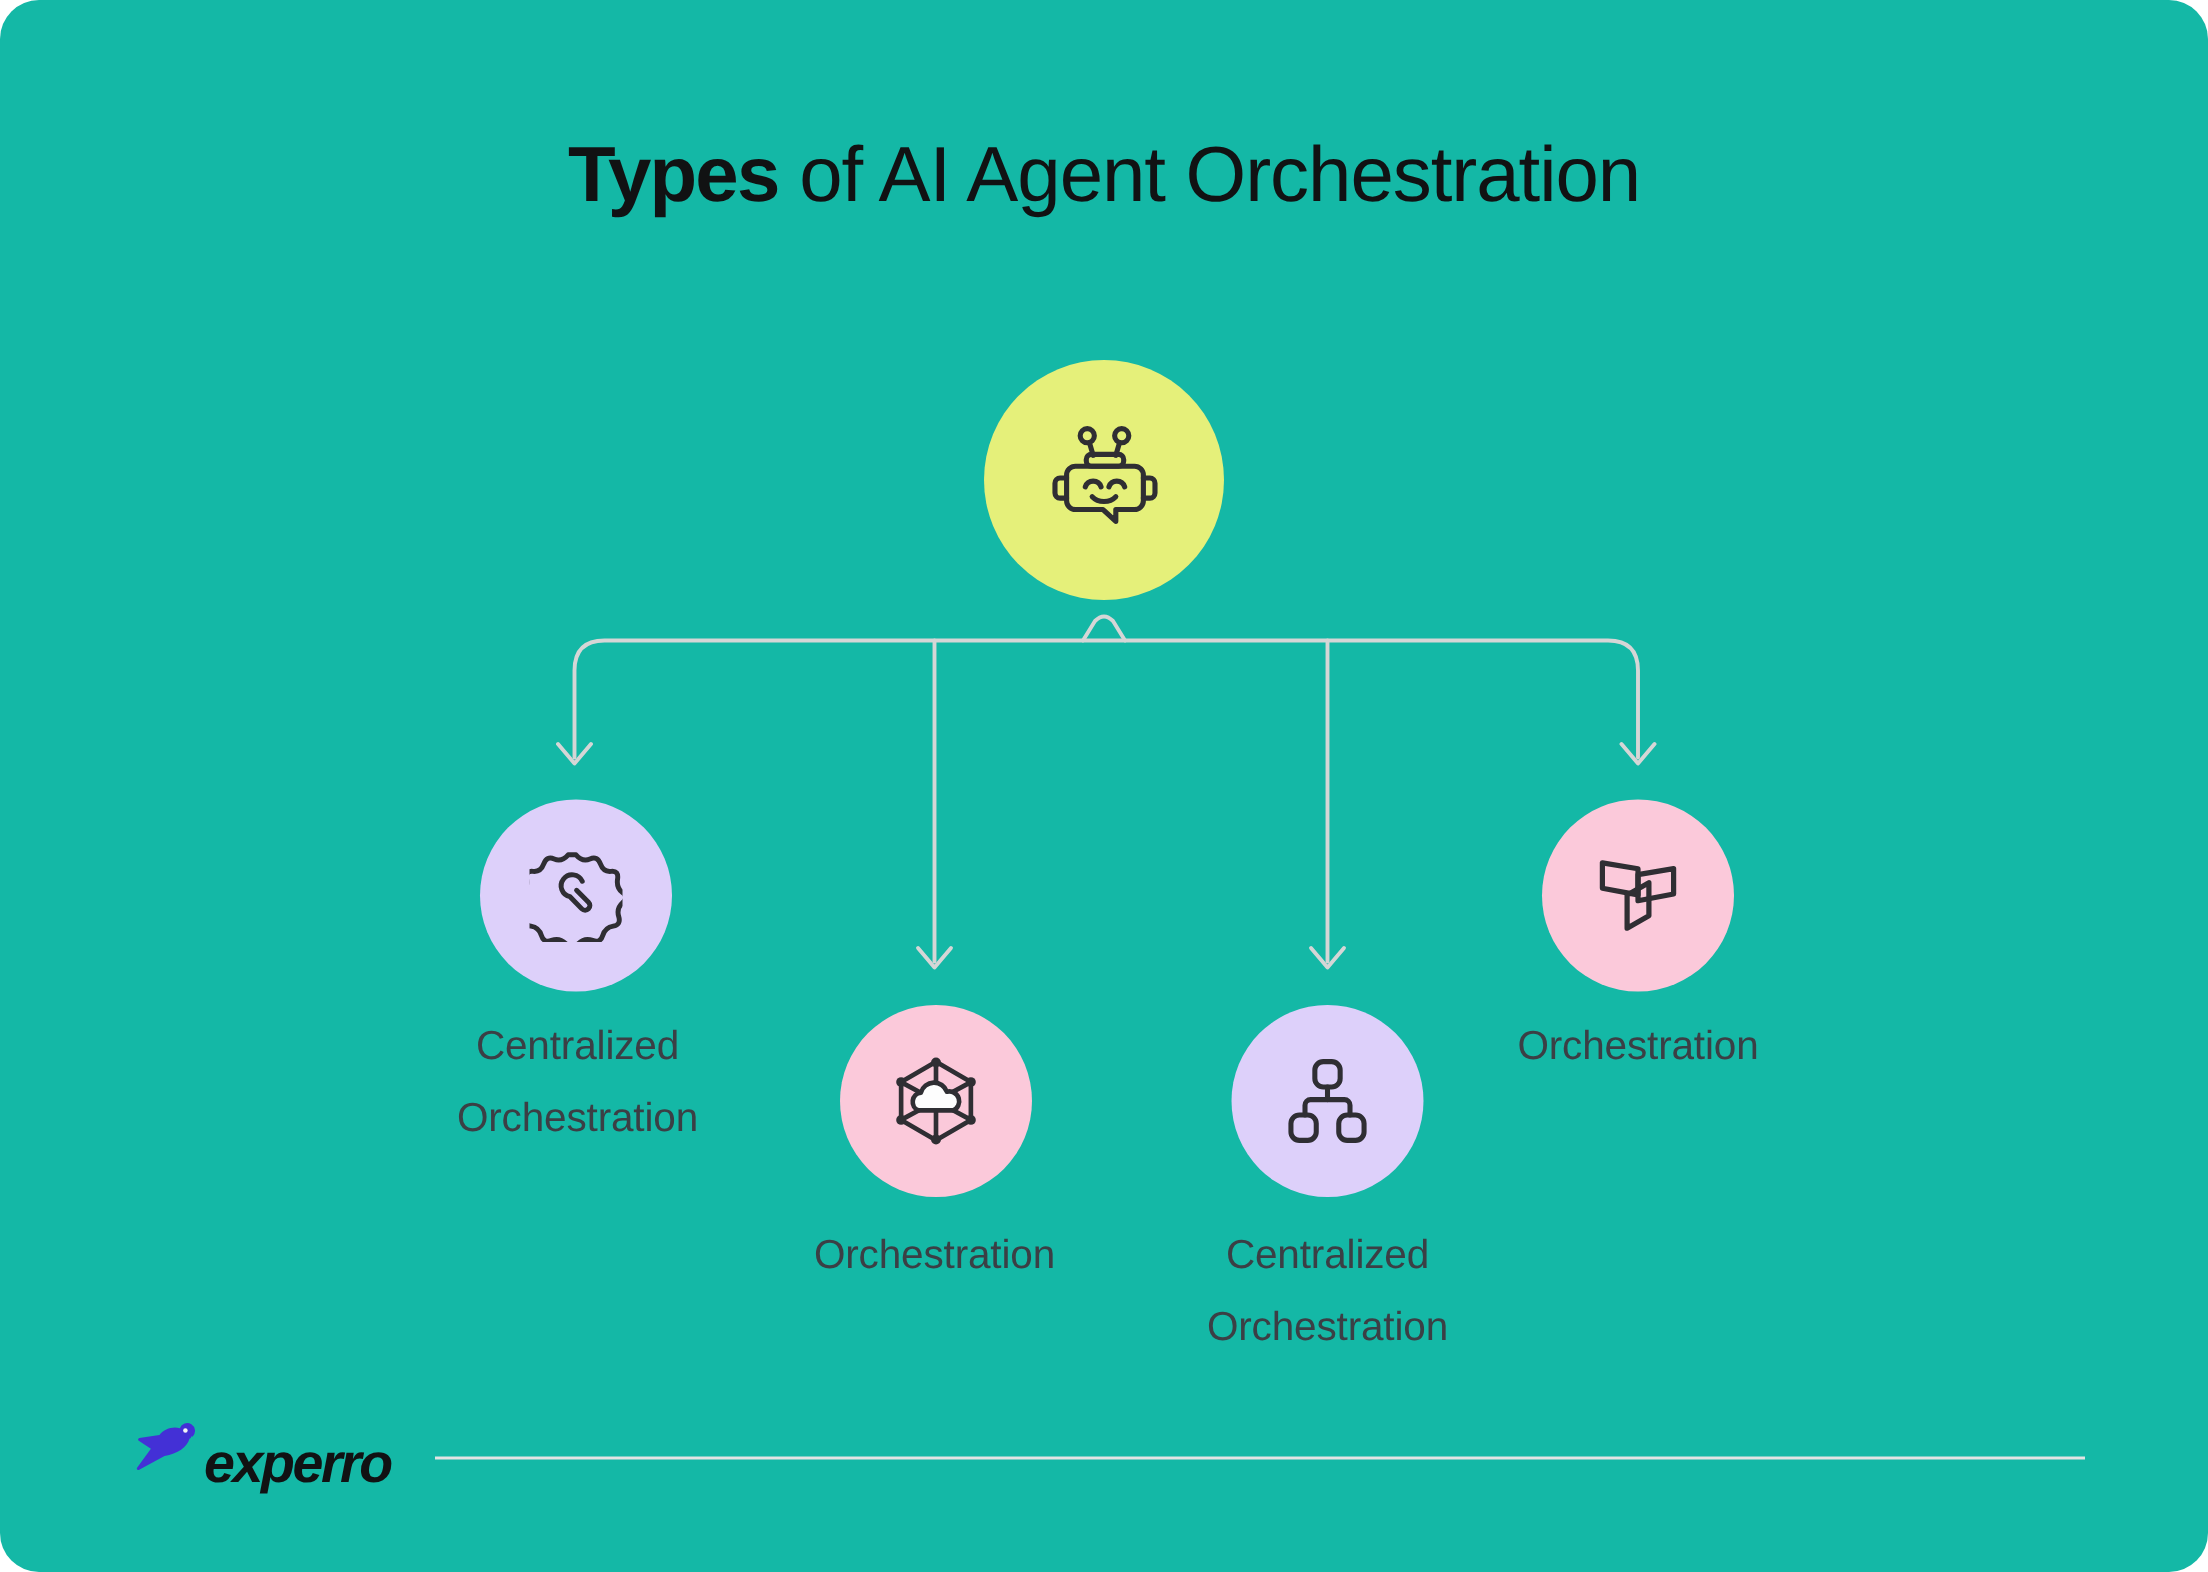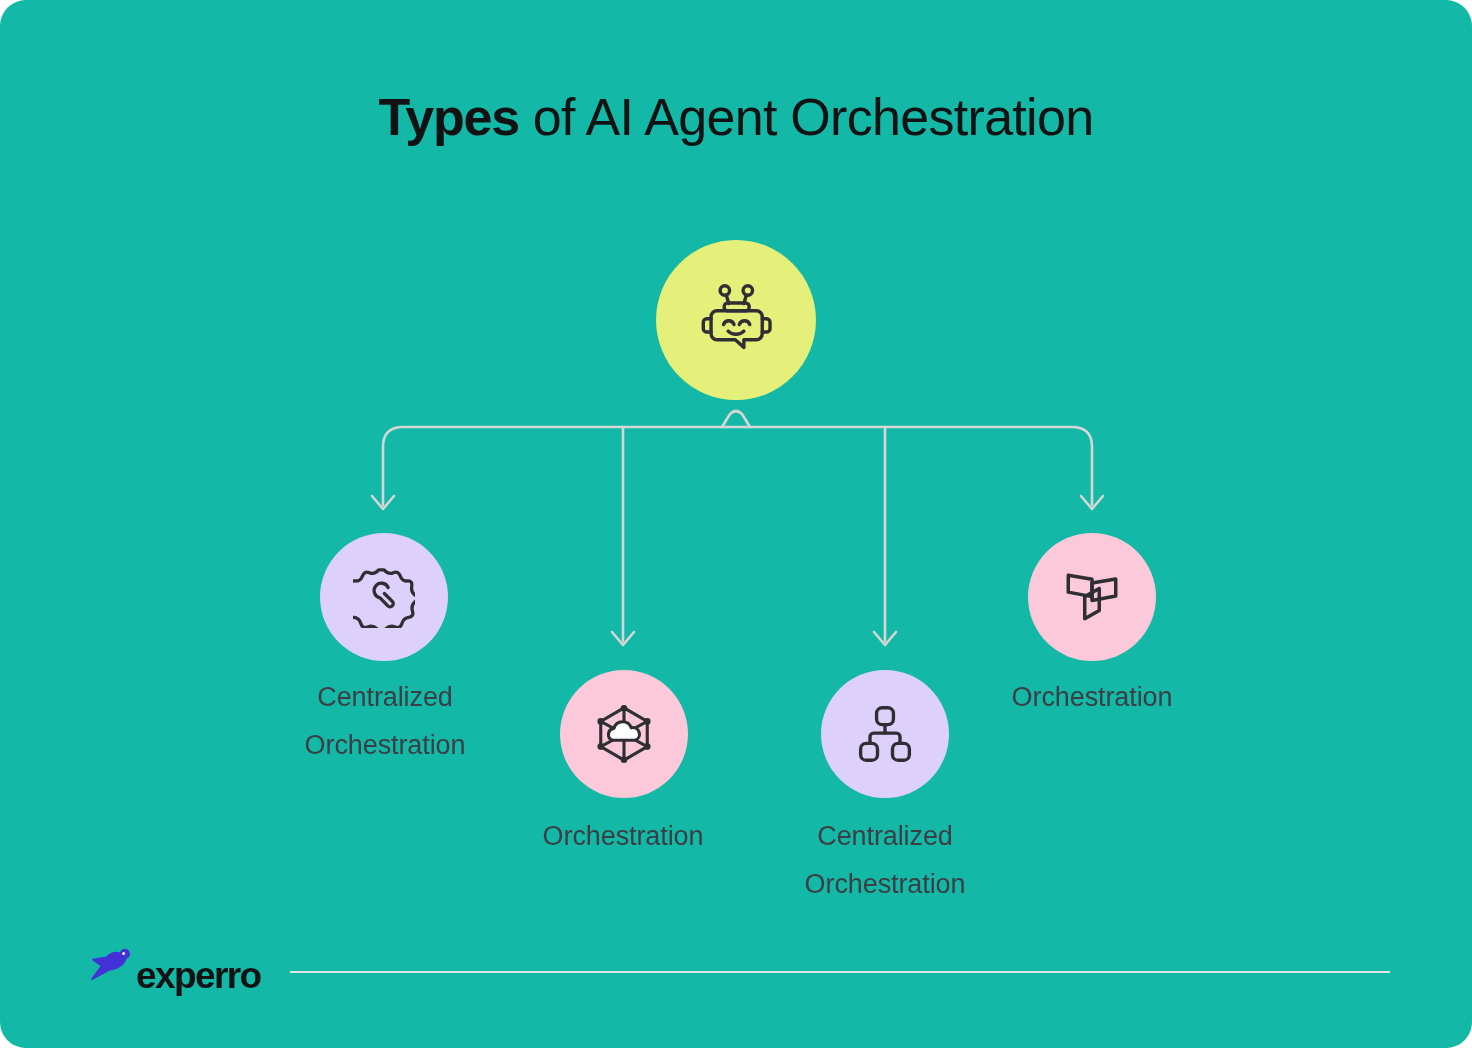--- a/index.html
+++ b/index.html
@@ -45,21 +45,21 @@
   #n3-bubble{left:821px;top:670px;width:128px;height:128px;background:#ddd0fa;}
   #n3-caption{left:745px;top:812px;width:280px;}
 
   #n4-bubble{left:1028px;top:533px;width:128px;height:128px;background:#fbc9da;}
   #n4-caption{left:952px;top:673px;width:280px;}
 
   
   .footer{position:absolute;left:88px;top:940px;width:1300px;height:62px;}
   .logo{position:absolute;left:0;top:0;display:flex;align-items:center;gap:2px;}
   .logo-word{
-    font-size:37px;font-weight:800;color:#111213;
+    font-size:37px;font-weight:800;font-style:italic;color:#111213;
     letter-spacing:-1.6px;line-height:37px;margin-top:17px;
   }
   .rule{
     position:absolute;left:202px;top:31px;width:1100px;height:2px;
     background:#e3e4e4;
   }
 </style>
 </head>
 <body>
 

